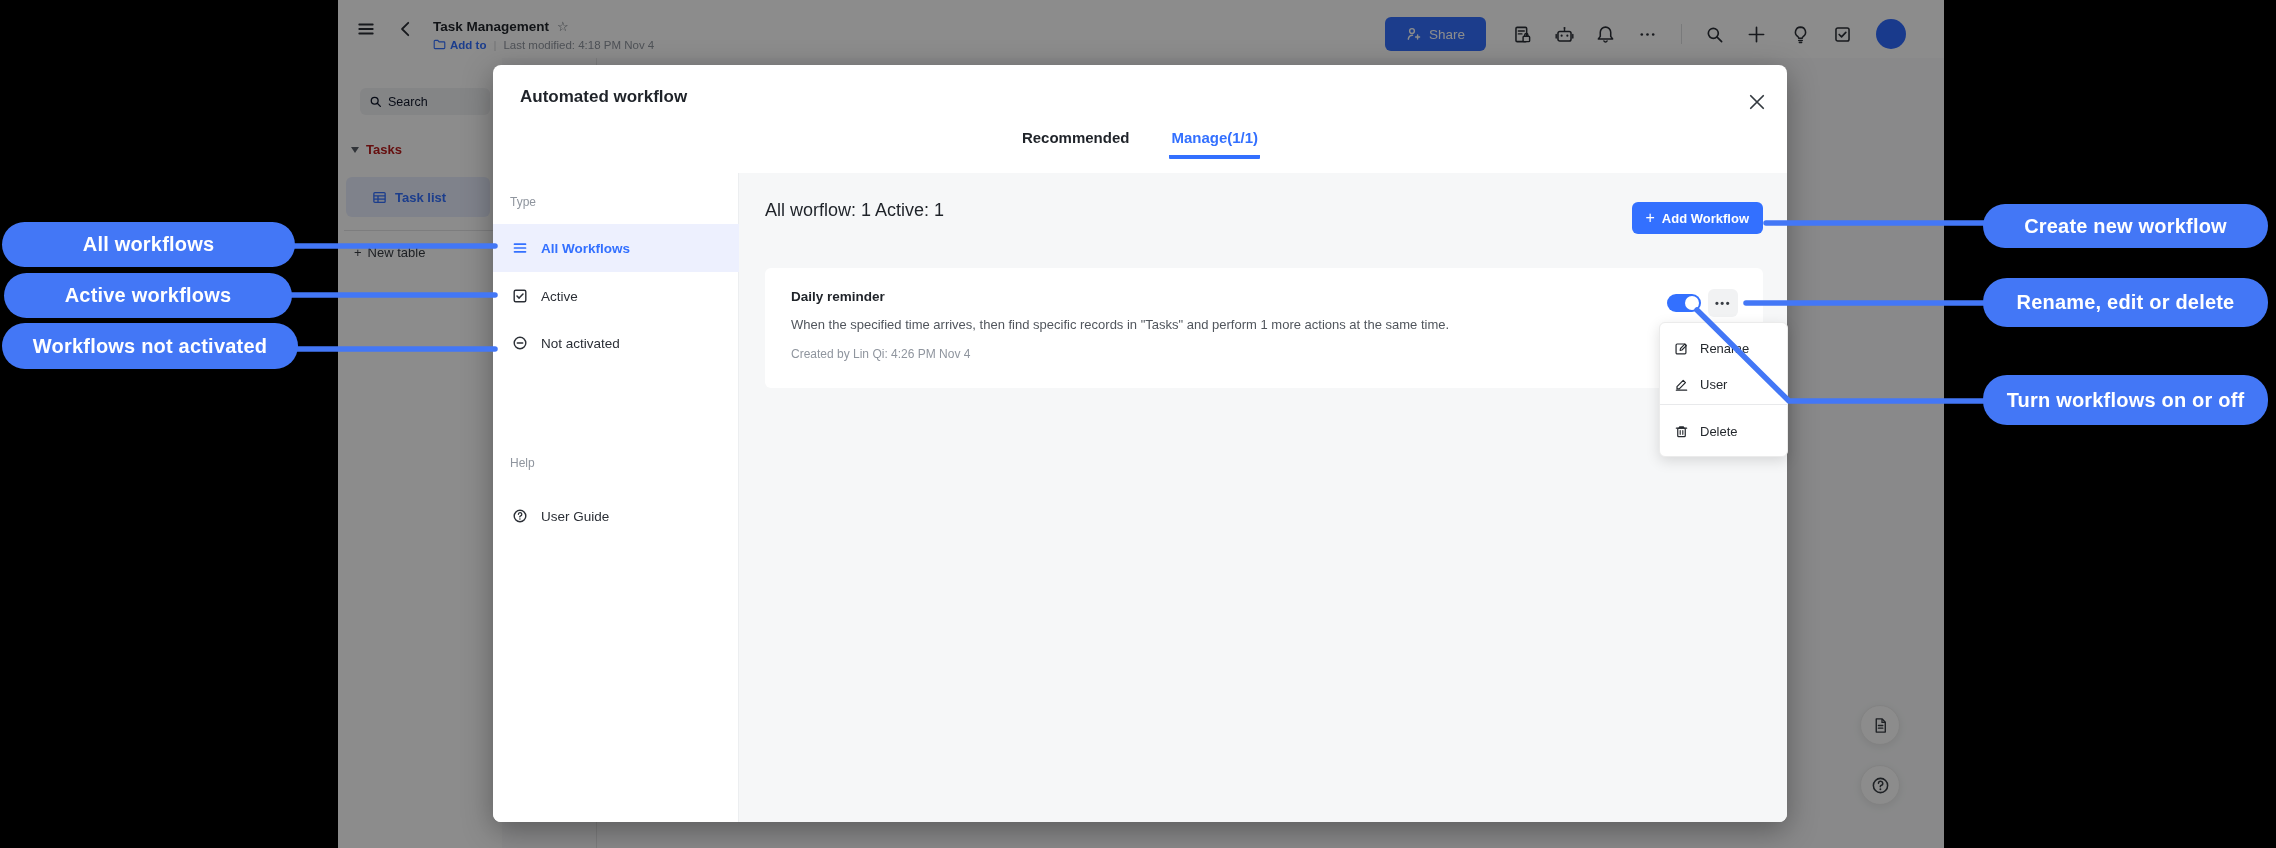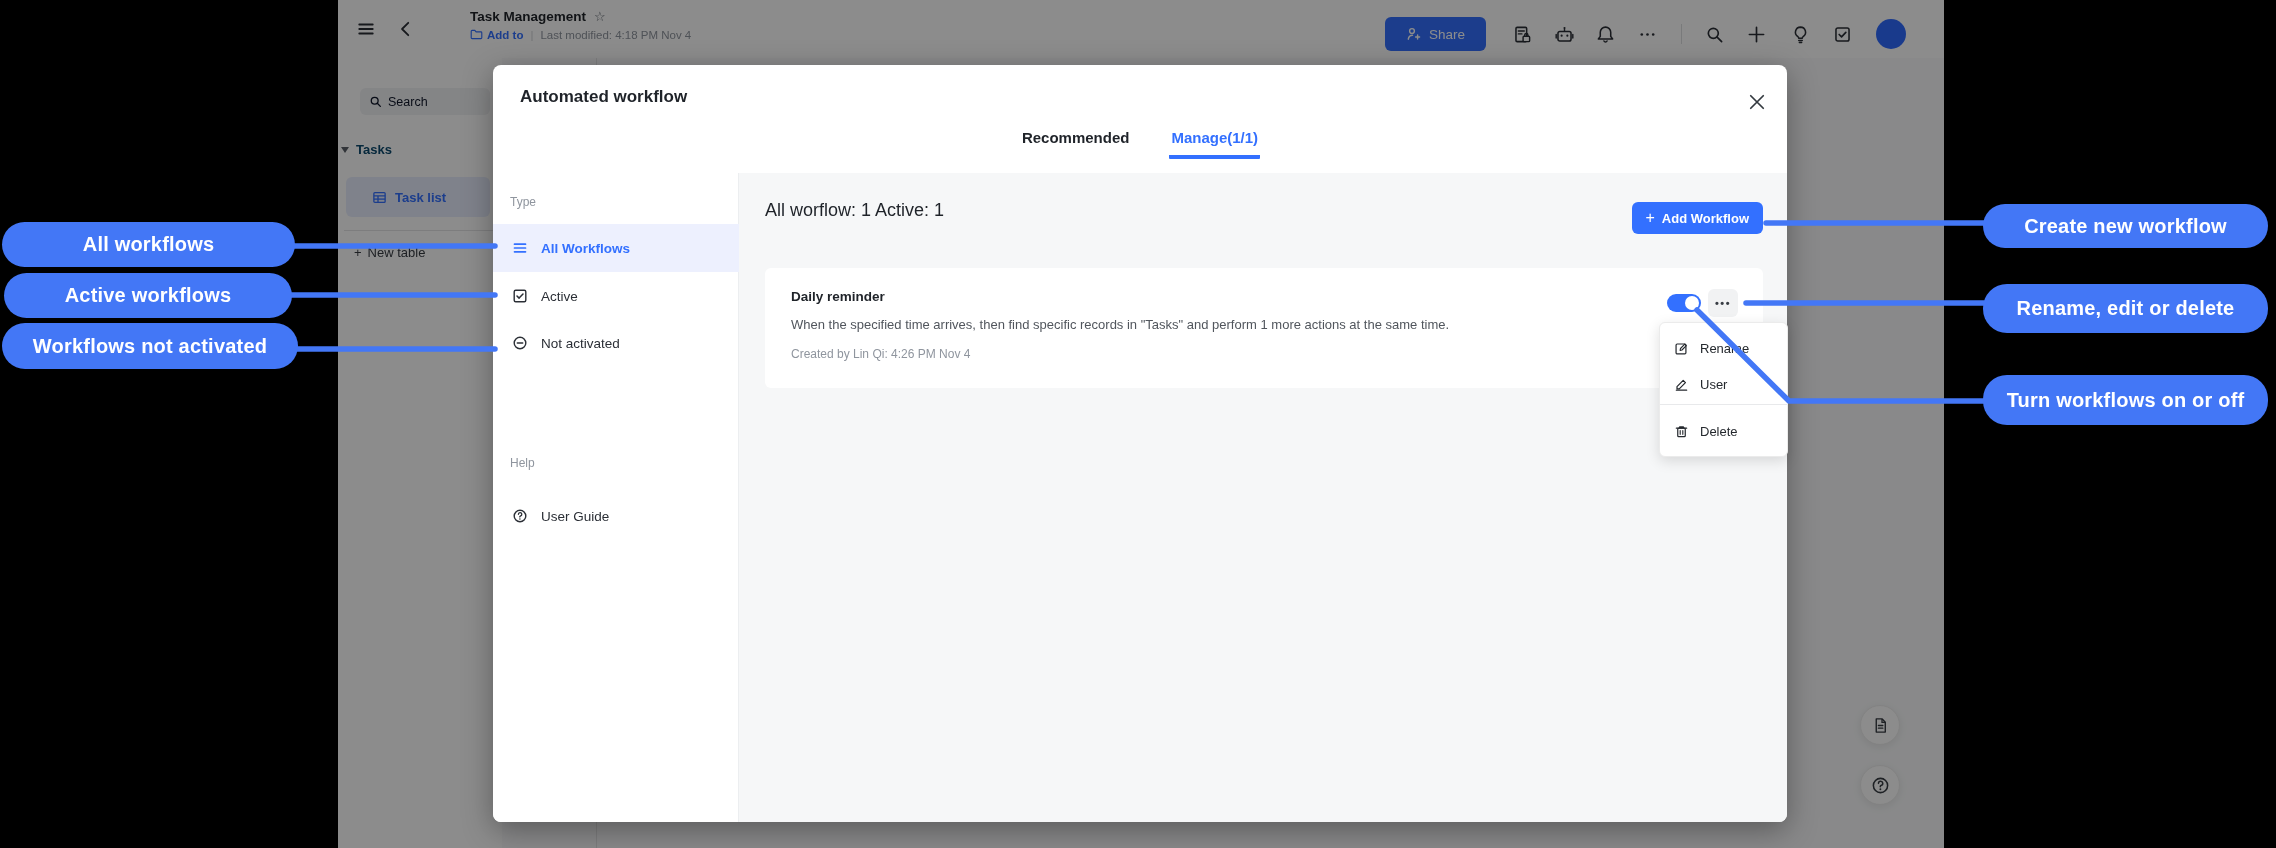--- a/index.html
+++ b/index.html
@@ -7,38 +7,38 @@
           font-family:"Liberation Sans","DejaVu Sans",sans-serif;color:#1f2329;}
   .abs{position:absolute;}
   svg{display:block;}
 
   
   #app{left:338px;top:0;width:1606px;height:848px;background:#fff;}
   #topbar{left:0;top:0;width:100%;height:58px;background:#fff;border-bottom:1px solid #ececec;}
   .icon-btn{display:flex;align-items:center;justify-content:center;color:#2b2f36;}
   #menu-btn{left:16px;top:17px;width:24px;height:24px;}
   #back-btn{left:56px;top:17px;width:24px;height:24px;}
-  #title-block{left:95px;top:9px;margin-left:37px;}
+  #title-block{left:95px;top:19px;}
   #doc-title-row{display:flex;align-items:center;gap:8px;font-size:13.5px;font-weight:700;color:#1f2329;}
   #star{color:#646a73;font-size:13px;font-weight:400;}
   #meta-row{display:flex;align-items:center;gap:7px;margin-top:4px;font-size:11.5px;}
   #addto{display:flex;align-items:center;gap:4px;color:#3370ff;font-weight:600;}
   #meta-div{color:#d0d3d6;}
   #last-modified{color:#8f959e;}
   #share-btn{left:1047px;top:17px;width:101px;height:34px;background:#3370ff;border-radius:6px;
              display:flex;align-items:center;justify-content:center;gap:7px;color:#fff;font-size:13.5px;}
   .tb-ic{top:24px;width:20px;height:20px;}
   #tb-divider{left:1343px;top:24px;width:1px;height:20px;background:#dcdee1;}
   #avatar{left:1538px;top:19px;width:30px;height:30px;border-radius:50%;background:#2f6bff;}
 
   
   #app-sidebar{left:0;top:58px;width:164px;height:790px;background:#fff;border-right:1px solid #ececec;}
   #search-box{left:22px;top:30px;width:130px;height:27px;background:#f1f2f4;border-radius:6px;
               display:flex;align-items:center;gap:6px;padding:0 9px;box-sizing:border-box;color:#0f172a;font-size:12.5px;}
-  #tasks-row{left:3px;top:84px;display:flex;align-items:center;gap:7px;font-size:13px;font-weight:700;color:#0c4a6e;}
+  #tasks-row{left:13px;top:84px;display:flex;align-items:center;gap:7px;font-size:13px;font-weight:700;color:#b91c1c;}
   .tri-down{width:0;height:0;border-left:4.5px solid transparent;border-right:4.5px solid transparent;border-top:6px solid #5a6068;}
   #tasklist-item{left:8px;top:119px;width:144px;height:40px;background:#e7edfd;border-radius:6px;
                  display:flex;align-items:center;gap:8px;padding-left:26px;box-sizing:border-box;color:#3370ff;font-size:13px;font-weight:600;}
   #sb-divider{left:6px;top:172px;width:150px;height:1px;background:#e3e4e6;}
   #new-table{left:16px;top:187px;display:flex;align-items:center;gap:6px;font-size:13px;color:#373c43;}
   #app-content{left:164px;top:58px;width:1442px;height:790px;background:#f9fafb;}
   #grid-line{left:94px;top:0;width:1px;height:790px;background:#e3e4e6;}
   .float-btn{width:38px;height:38px;border-radius:50%;background:#fff;border:1px solid #ededed;
              box-shadow:0 2px 8px rgba(0,0,0,.08);display:flex;align-items:center;justify-content:center;color:#373c43;}
   #float-doc{left:1522px;top:705px;}
@@ -89,21 +89,21 @@
   #ctx-delete{top:93px;}
 
   
   #connectors{left:0;top:0;z-index:30;pointer-events:none;}
   .pill{z-index:31;border-radius:24px;display:flex;align-items:center;justify-content:center;
         color:#fff;font-size:20px;font-weight:700;letter-spacing:.2px;}
   #pill-l1{left:2px;top:222px;width:293px;height:45px;}
   #pill-l2{left:4px;top:273px;width:288px;height:45px;}
   #pill-l3{left:2px;top:323px;width:296px;height:46px;}
   #pill-r1{left:1983px;top:204px;width:285px;height:44px;}
-  #pill-r2{left:1983px;top:284px;width:285px;height:49px;text-align:right;}
+  #pill-r2{left:1983px;top:278px;width:285px;height:49px;text-align:right;}
   #pill-r3{left:1983px;top:375px;width:285px;height:50px;}
 </style>
 </head>
 <body>
 
 <div id="canvas">
 
   <div id="app" class="abs">
 
     <div id="topbar" class="abs">

